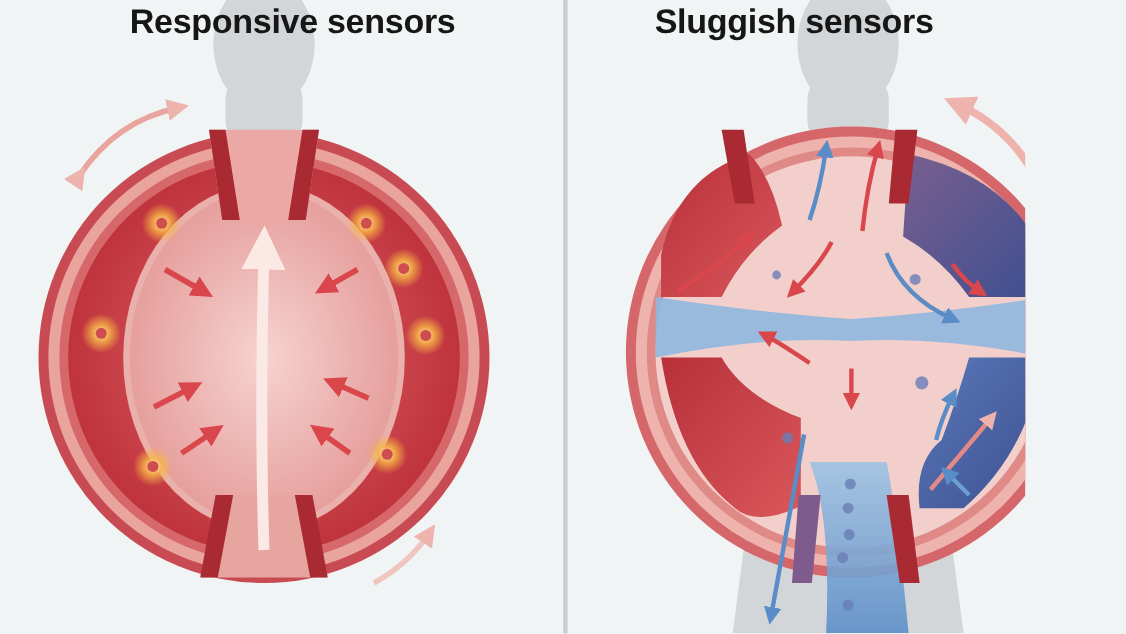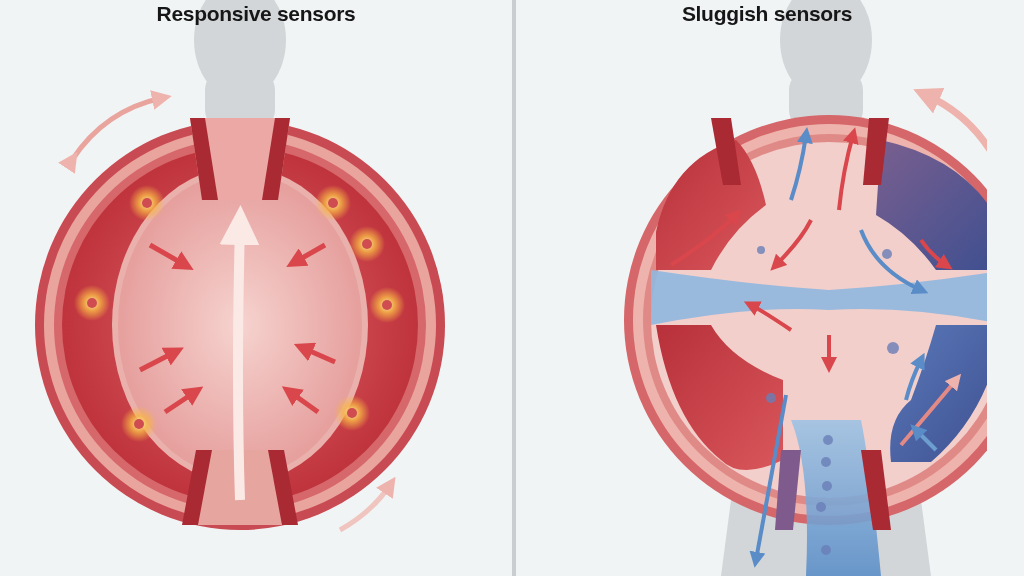--- a/index.html
+++ b/index.html
@@ -1,21 +1,21 @@
 <!DOCTYPE html>
 <html><head>
 <meta charset="utf-8">
 <style>
   html,body{margin:0;padding:0;}
   body{width:1024px;height:576px;overflow:hidden;background:#f1f4f5;font-family:"Liberation Sans",sans-serif;position:relative;}
   .panel{position:absolute;top:0;width:512px;height:576px;overflow:hidden;}
   .panel.left{left:0;}
-  .panel.right{left:547px;width:440px;}
+  .panel.right{left:492px;width:440px;}
   .divider{position:absolute;left:512px;top:0;width:4px;height:576px;background:#c9cdd0;}
-  .title{position:absolute;top:2px;left:0;width:100%;text-align:center;font-size:21px;font-weight:bold;color:#161616;z-index:5;letter-spacing:-0.3px;}
+  .title{position:absolute;top:2px;left:0;width:100%;text-align:center;font-size:31px;font-weight:bold;color:#161616;z-index:5;letter-spacing:-0.3px;padding-left:10px;}
   svg{position:absolute;left:0;top:0;}
 </style>
 </head>
 <body>
 
 <div class="panel left">
   <svg width="512" height="576" viewBox="0 0 512 576">
     <defs>
       <radialGradient id="lChamber" cx="50%" cy="50%" r="60%">
         <stop offset="0%" stop-color="#e0646a"></stop>

